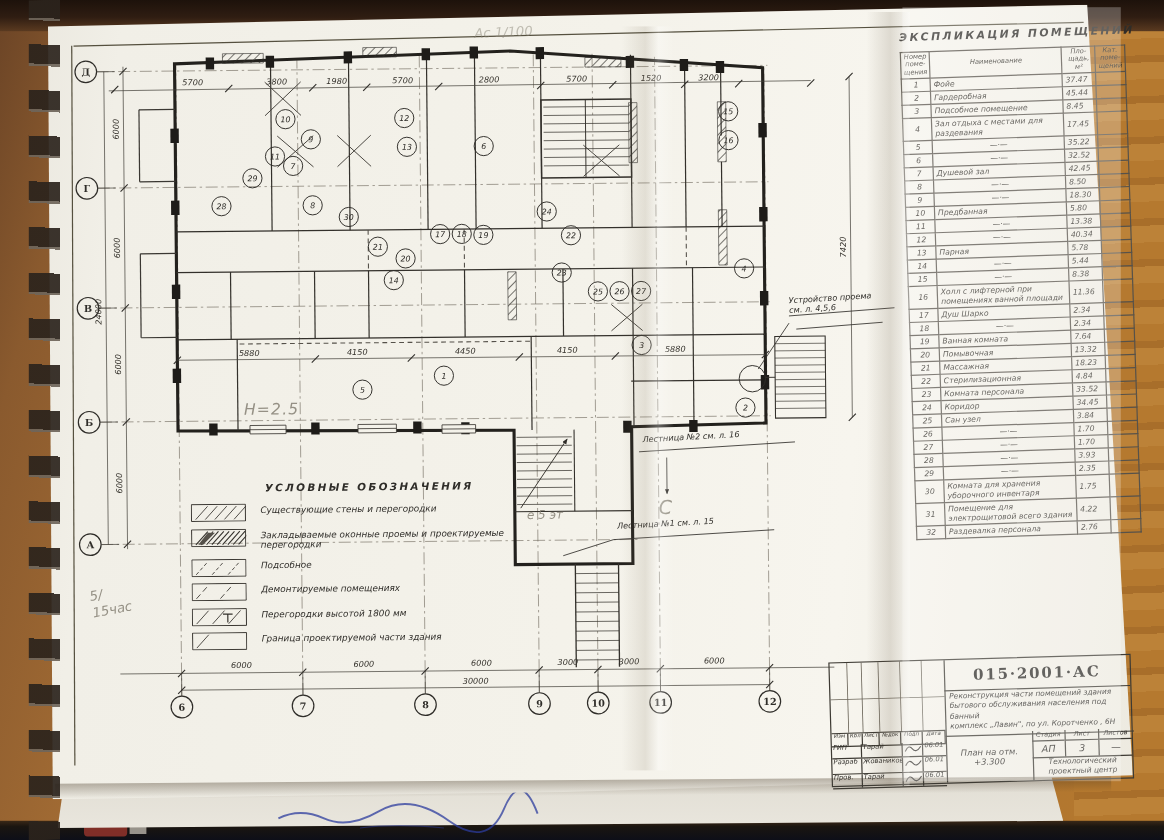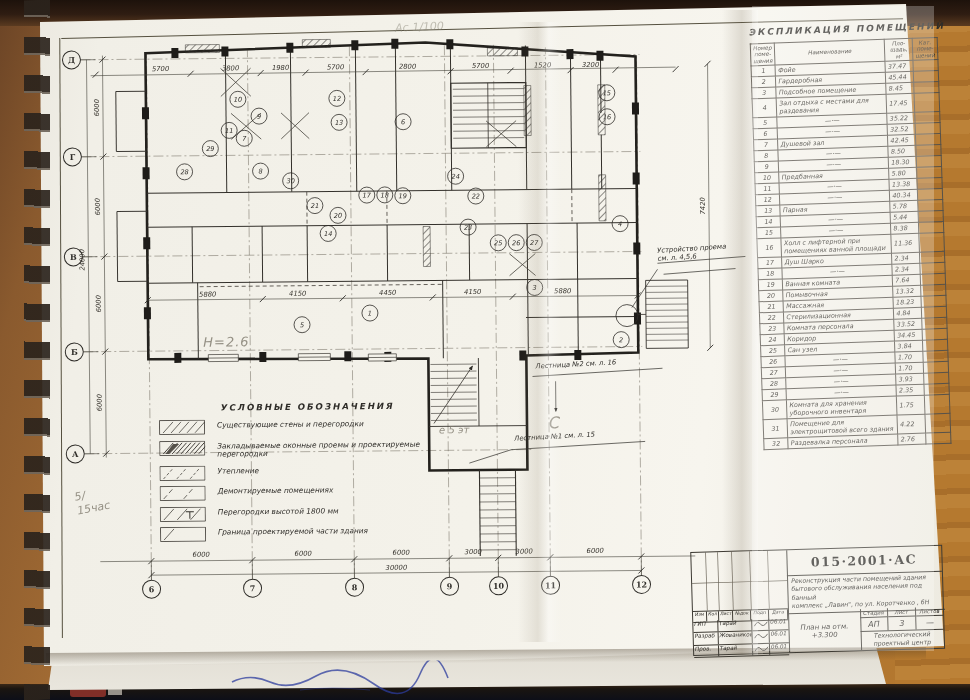--- a/index.html
+++ b/index.html
@@ -504,21 +504,21 @@
         <text x="477" y="264.5" class="roomtxt" text-anchor="middle">3</text>
         <circle cx="563" cy="315" r="8" fill="none" stroke="#2f2d29" stroke-width=".8"></circle>
         <text x="563" y="317.5" class="roomtxt" text-anchor="middle">2</text>
       </g>
   </svg>
 
   <div class="note" style="left:658px;top:246px;width:96px;transform:rotate(-3deg);">Устройство проема
 см. л. 4,5,6</div>
   <div class="note" style="left:535px;top:360px;width:140px;transform:rotate(-2.5deg);">Лестница №2 см. л. 16</div>
   <div class="note" style="left:513px;top:432px;width:140px;transform:rotate(-2.5deg);">Лестница №1 см. л. 15</div>
-  <div class="note pencil" style="left:203px;top:332px;font-size:13px;letter-spacing:1px;">Н=2.6</div>
+  <div class="note pencil" style="left:203px;top:332px;font-size:13px;letter-spacing:1px;">Н=2.5</div>
   <div class="note pencil" style="left:438px;top:424px;font-size:10px;">е 5 эт</div>
   <div class="note pencil" style="left:548px;top:414px;font-size:16px;">С</div>
   <div class="note pencil" style="left:74px;top:484px;font-size:11px;transform:rotate(-10deg);">5/
 15час</div>
   <div class="note faint" style="left:398px;top:20px;font-size:11px;transform:rotate(-2deg);">Ас 1/100</div>
 
   <div class="legend">
     <div class="lg-title">УСЛОВНЫЕ ОБОЗНАЧЕНИЯ</div>
     <div id="legend-items">
         <div class="lg-row">
@@ -548,21 +548,21 @@
           </svg>
           <span>Закладываемые оконные проемы и проектируемые перегородки</span>
         </div>
         <div class="lg-row">
           <svg width="46" height="15">
             <rect x="0.5" y="0.5" width="45" height="14" fill="none" stroke="#33302b" stroke-width=".8"></rect>
             <line x1="4" y1="13" x2="14" y2="2" stroke="#33302b" stroke-width=".7" stroke-dasharray="3,2"></line>
             <line x1="17.333333333333336" y1="13" x2="27.333333333333336" y2="2" stroke="#33302b" stroke-width=".7" stroke-dasharray="3,2"></line>
             <line x1="30.666666666666668" y1="13" x2="40.66666666666667" y2="2" stroke="#33302b" stroke-width=".7" stroke-dasharray="3,2"></line>
           </svg>
-          <span>Утепление</span>
+          <span>Подсобное</span>
         </div>
         <div class="lg-row">
           <svg width="46" height="15">
             <rect x="0.5" y="0.5" width="45" height="14" fill="none" stroke="#33302b" stroke-width=".8"></rect>
             <line x1="4" y1="13" x2="14" y2="2" stroke="#33302b" stroke-width=".7" stroke-dasharray="5,3"></line>
             <line x1="24" y1="13" x2="34" y2="2" stroke="#33302b" stroke-width=".7" stroke-dasharray="5,3"></line>
           </svg>
           <span>Демонтируемые помещениях</span>
         </div>
         <div class="lg-row">

